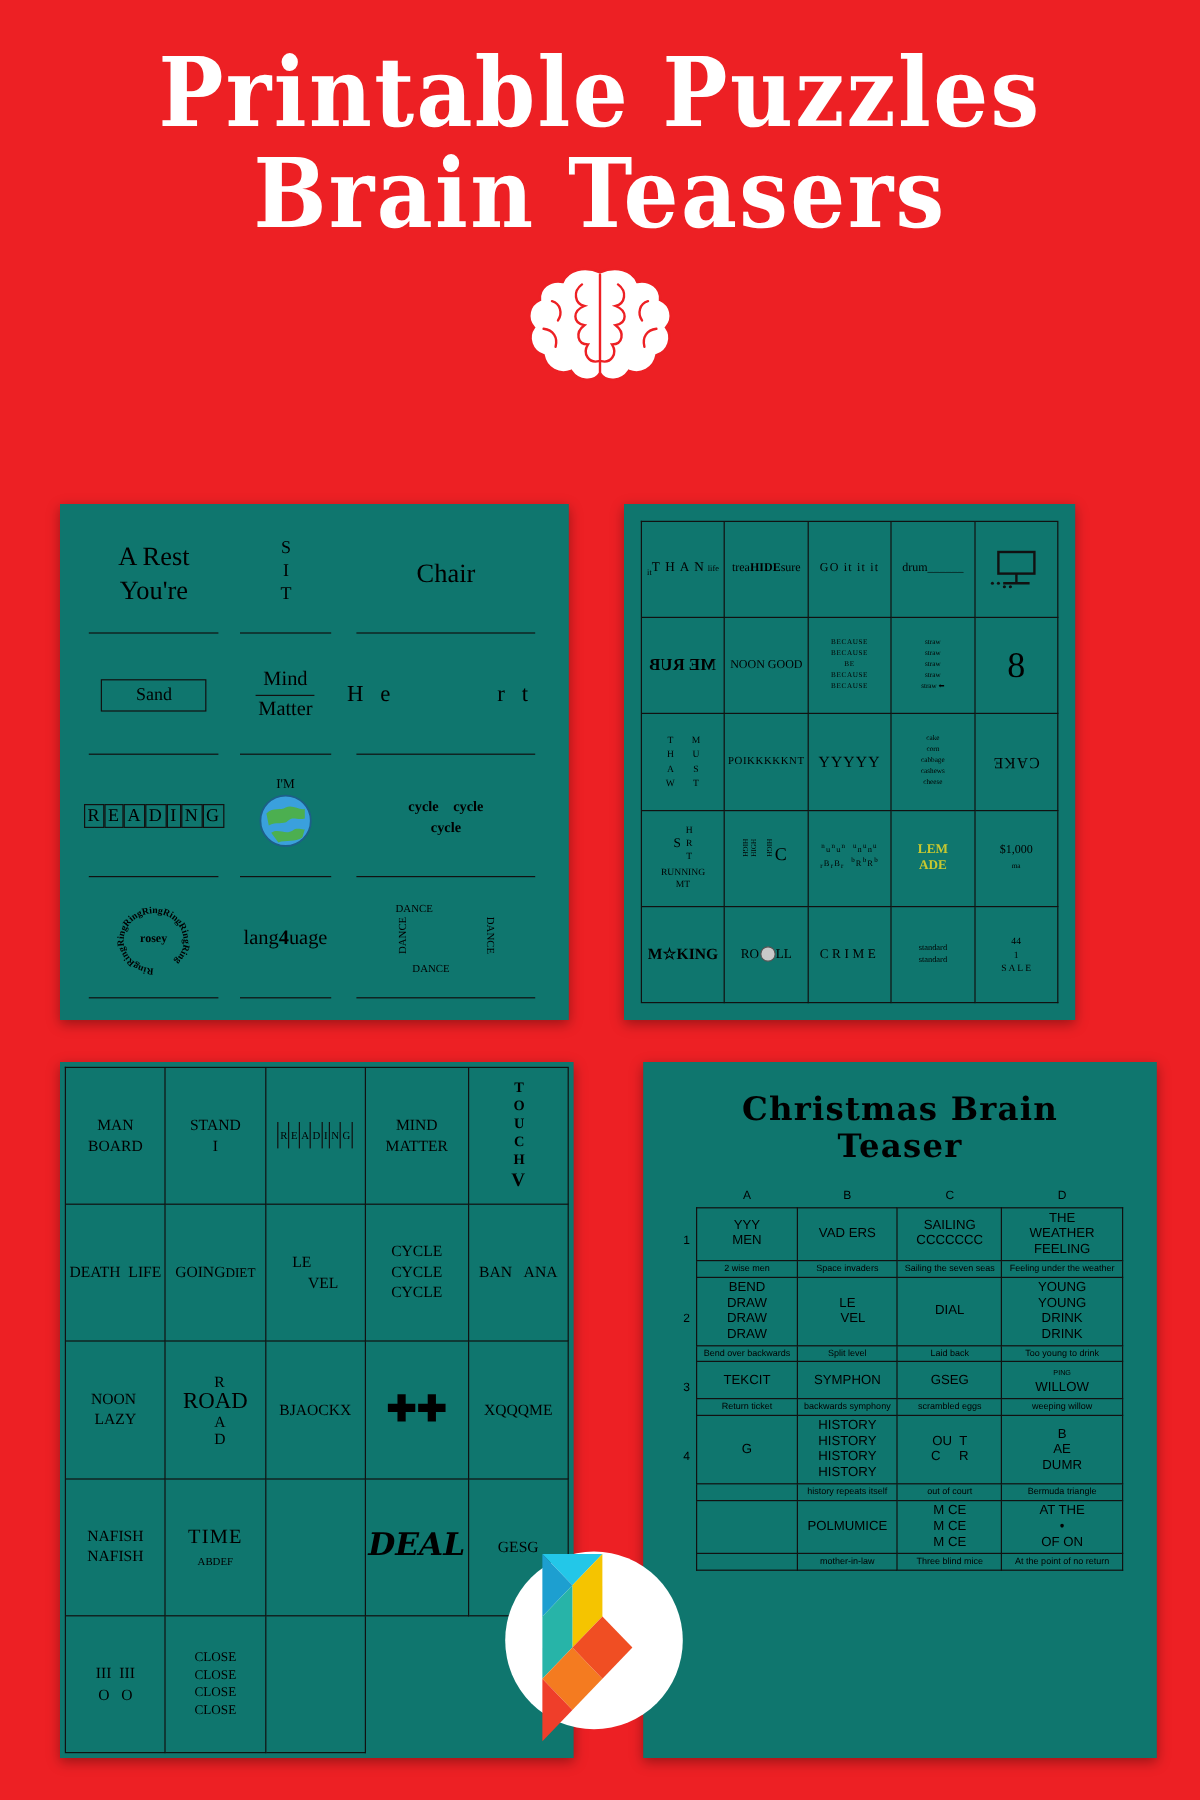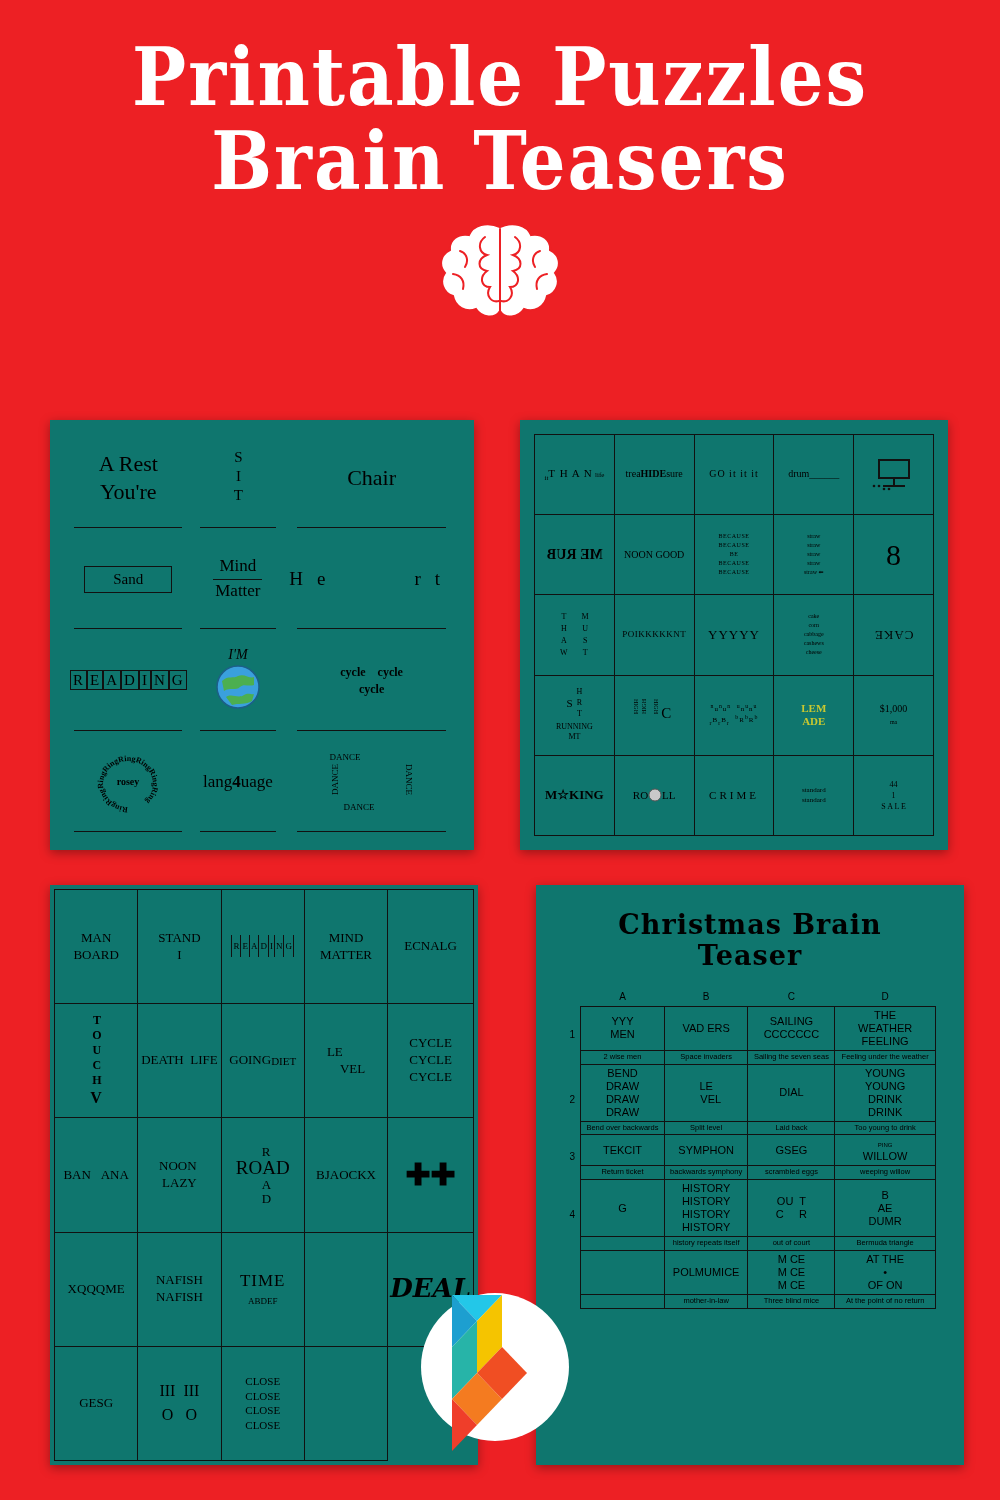--- a/index.html
+++ b/index.html
@@ -79,21 +79,21 @@
     font-size:15px;
     font-family:"Liberation Serif",serif;
   }
   .mind-matter{font-size:17px;line-height:1.35;}
   .mind-matter .top{border-bottom:1.4px solid #111;padding:0 6px 1px 6px;display:inline-block;}
   .heart{font-size:19px;letter-spacing:14px;}
   .reading-sq{font-size:15px;letter-spacing:1px;}
   .cycle3{font-size:12px;font-weight:bold;line-height:1.4;}
   .lang4{font-size:17px;}
   
-  #card2{left:520px;top:420px;width:428px;height:430px;padding:14px;}
+  #card2{left:520px;top:420px;width:376px;height:430px;padding:14px;}
   .c2-grid{
     display:grid;
     grid-template-columns:repeat(5,1fr);
     grid-template-rows:repeat(5,1fr);
     height:100%;
     border-top:1px solid #111;
     border-left:1px solid #111;
     box-sizing:border-box;
   }
   .c2-cell{
@@ -222,21 +222,21 @@
       <div class="heart">He&nbsp;&nbsp;&nbsp;&nbsp;rt</div>
     </div>
 
     <div class="c1-cell">
       <div class="reading-sq">
         <span style="border:1px solid #111;padding:1px 2px;">R</span><span style="border:1px solid #111;padding:1px 2px;">E</span><span style="border:1px solid #111;padding:1px 2px;">A</span><span style="border:1px solid #111;padding:1px 2px;">D</span><span style="border:1px solid #111;padding:1px 2px;">I</span><span style="border:1px solid #111;padding:1px 2px;">N</span><span style="border:1px solid #111;padding:1px 2px;">G</span>
       </div>
     </div>
     <div class="c1-cell">
       <div>
-        <div style="font-size:14px;font-style:italic;">I'M</div>
+        <div style="font-size:11px;">I'M</div>
         <svg width="48" height="48" viewBox="0 0 48 48">
           <circle cx="24" cy="24" r="21" fill="#3aa0dd" stroke="#1c5f88" stroke-width="1.5"></circle>
           <path d="M8 18 C14 12 20 16 24 13 C30 10 36 16 40 14 L40 22 C34 24 30 20 26 24 C22 28 16 24 10 28 Z" fill="#4caf50"></path>
           <path d="M12 34 C18 30 24 36 30 32 C34 29 38 32 40 31 L38 38 C32 42 24 40 18 42 Z" fill="#4caf50"></path>
         </svg>
       </div>
     </div>
     <div class="c1-cell">
       <div class="cycle3">cycle&nbsp;&nbsp;&nbsp;&nbsp;cycle<br>cycle</div>
     </div>
@@ -385,21 +385,20 @@
   <div class="c3-grid">
 
     <div class="c3-cell">MAN<br>BOARD</div>
     <div class="c3-cell">STAND<br>I</div>
     <div class="c3-cell">
       <span style="font-size:9px;letter-spacing:0;">
         <span style="border-left:1px solid #111;border-right:1px solid #111;padding:6px 1px;">R</span><span style="border-right:1px solid #111;padding:6px 1px;">E</span><span style="border-right:1px solid #111;padding:6px 1px;">A</span><span style="border-right:1px solid #111;padding:6px 1px;">D</span><span style="border-right:1px solid #111;padding:6px 1px;">I</span><span style="border-right:1px solid #111;padding:6px 1px;">N</span><span style="border-right:1px solid #111;padding:6px 1px;">G</span>
       </span>
     </div>
     <div class="c3-cell">MIND<br>MATTER</div>
-    <div class="c3-cell">ECNALG</div>
 
     <div class="c3-cell">
       <div style="text-align:center;">
         <div class="vtouch" style="font-weight:bold;">TOUCH</div>
         <div style="font-size:16px;font-weight:bold;">V</div>
       </div>
     </div>
     <div class="c3-cell">DEATH&nbsp; LIFE</div>
     <div class="c3-cell">GOING<br><span style="font-size:11px;">DIET</span></div>
     <div class="c3-cell">
@@ -427,21 +426,21 @@
     <div class="c3-cell timeab">
         <div><span style="font-size:17px;letter-spacing:1px;">TIME</span><br><span style="font-size:9px;">ABDEF</span></div>
       </div>
     <div class="c3-cell"></div>
 
     <div class="c3-cell">
         <span class="deal">DEAL</span>
       </div>
     <div class="c3-cell">GESG</div>
     <div class="c3-cell">
-        <div style="font-size:16px;line-height:1.5;">III&nbsp; III<br>O&nbsp;&nbsp; O</div>
+        <div style="font-size:13px;line-height:1.5;">III&nbsp; III<br>O&nbsp;&nbsp; O</div>
       </div>
     <div class="c3-cell">
         <div style="font-size:11px;line-height:1.35;">CLOSE<br>CLOSE<br>CLOSE<br>CLOSE</div>
       </div>
     <div class="c3-cell"></div>
   </div>
 </div>
 
 <div class="card" id="card4">
   <div class="xmas-title">

